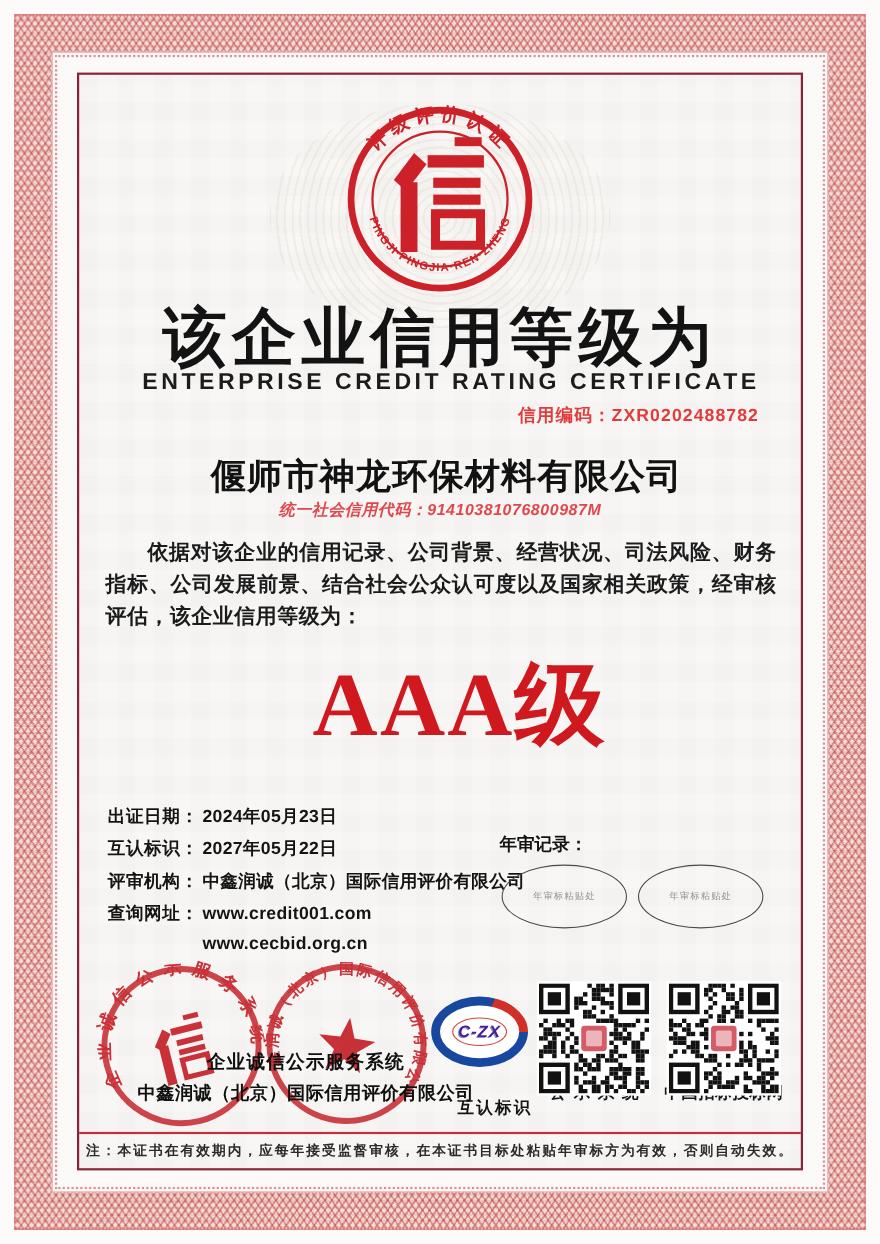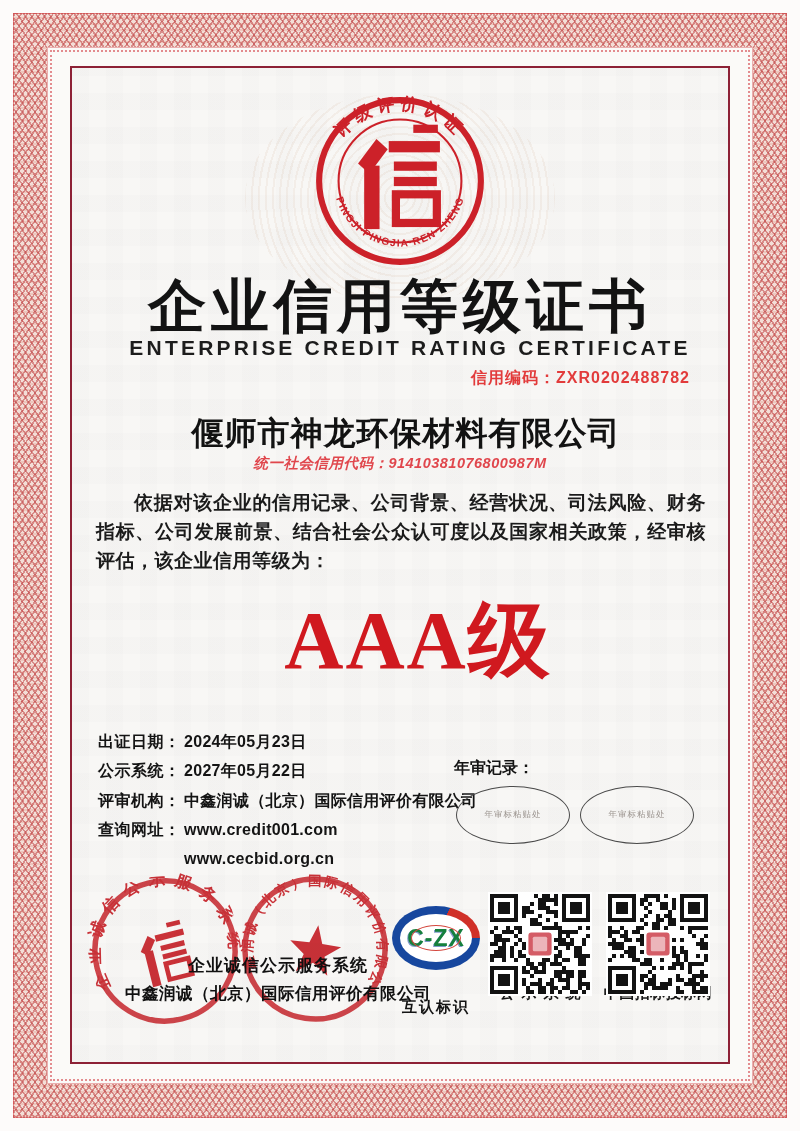--- a/index.html
+++ b/index.html
@@ -67,22 +67,22 @@
   .seal-left { left:18px; top:808px; transform:rotate(-14deg); }
   .seal-right { left:168px; top:806px; transform:rotate(8deg); }
   .org-lines { position:absolute; left:0px; top:886px; width:412px; text-align:center; z-index:6; color:#101010; }
   .org-line1 { font-size:17px; font-weight:900; letter-spacing:1px; }
   .org-line2 { font-size:16.5px; font-weight:900; margin-top:6px; letter-spacing:.5px; }
 
   .czx { position:absolute; left:320px; top:838px; width:88px; height:64px; border-radius:50%;
          background:conic-gradient(from 150deg, #17479e 0 235deg, #d03028 235deg 300deg, #17479e 300deg 360deg); z-index:4; }
   .czx-inner { position:absolute; inset:8px; background:#fff; border-radius:50%; display:flex; align-items:center; justify-content:center; }
   .czx-ring { position:absolute; inset:11px; border:1.5px solid #d4483f; border-radius:50%; }
-  .czx-text { font-weight:900; font-size:23px; color:#15803d; text-shadow:-1px 1px 0 rgba(23,71,158,.55); letter-spacing:1px; }
-  .czx-label { position:absolute; left:316px; top:930px; width:96px; text-align:center; font-size:15px; font-weight:900; color:#141414; letter-spacing:2px; }
+  .czx-text { font-style:italic; font-weight:900; font-size:15px; color:#4c1d95; text-shadow:-1px 1px 0 rgba(23,71,158,.55); letter-spacing:1px; }
+  .czx-label { position:absolute; left:316px; top:930px; width:96px; text-align:right; font-size:15px; font-weight:900; color:#141414; letter-spacing:2px; }
 
   .qr { position:absolute; top:824px; width:104px; height:104px; background:#fff; padding:2px; z-index:4; }
   .qr1 { left:416px; } .qr2 { left:534px; }
   .qr-label { position:absolute; top:916px; text-align:center; font-size:15px; font-weight:900; color:#141414; }
   .qr1-label { left:408px; width:120px; letter-spacing:7px; text-indent:7px; }
   .qr2-label { left:526px; width:120px; letter-spacing:.5px; }
 
   
   .note-box { position:absolute; left:0; right:0; bottom:0; height:33px; border-top:2px solid #c2303c; display:flex; align-items:center; justify-content:center; }
   .note-text { font-size:12.5px; font-weight:700; color:#2a2a2a; letter-spacing:1.8px; white-space:nowrap; }
@@ -118,34 +118,34 @@
         <text font-size="17" font-weight="bold" fill="#cc2129" letter-spacing="5">
           <textPath href="#arcTop" startOffset="50%" text-anchor="middle">评级评价认证</textPath>
         </text>
         <text font-size="10" font-weight="bold" fill="#cc2129" letter-spacing="1.2">
           <textPath href="#arcBot" startOffset="50%" text-anchor="middle">PINGJI·PINGJIA·REN·ZHENG</textPath>
         </text>
         <use href="#xin-glyph"></use>
       </svg>
     </div>
 
-    <div class="title">企业信用等级证书</div>
+    <div class="title">该企业信用等级为</div>
     <div class="subtitle">ENTERPRISE CREDIT RATING CERTIFICATE</div>
     <div class="credit-code"><span>信用编码：</span><span>ZXR0202488782</span></div>
 
     <div class="company">偃师市神龙环保材料有限公司</div>
     <div class="uscc"><span>统一社会信用代码：</span><span>91410381076800987M</span></div>
 
     <div class="paragraph">依据对该企业的信用记录、公司背景、经营状况、司法风险、财务指标、公司发展前景、结合社会公众认可度以及国家相关政策，经审核评估，该企业信用等级为：</div>
 
     <div class="rating">AAA级</div>
 
     <div class="details">
       <div class="detail-row"><span class="detail-label">出证日期：</span><span class="detail-value">2024年05月23日</span></div>
-      <div class="detail-row"><span class="detail-label">公示系统：</span><span class="detail-value">2027年05月22日</span></div>
+      <div class="detail-row"><span class="detail-label">互认标识：</span><span class="detail-value">2027年05月22日</span></div>
       <div class="detail-row"><span class="detail-label">评审机构：</span><span class="detail-value">中鑫润诚（北京）国际信用评价有限公司</span></div>
       <div class="detail-row"><span class="detail-label">查询网址：</span><span class="detail-value">www.credit001.com</span></div>
       <div class="detail-row"><span class="detail-label"></span><span class="detail-value">www.cecbid.org.cn</span></div>
     </div>
 
     <div class="annual-label">年审记录：</div>
     <div class="sticker-oval o1">
         <span class="sticker-text">年审标粘贴处</span>
       </div>
     <div class="sticker-oval o2">
@@ -574,15 +574,18 @@
           <rect x="80" y="8" width="12" height="12" fill="#121212"></rect>
           <rect x="0" y="72" width="28" height="28" fill="#121212"></rect>
           <rect x="4" y="76" width="20" height="20" fill="#fff"></rect>
           <rect x="8" y="80" width="12" height="12" fill="#121212"></rect>
           <rect x="38.4" y="38.4" width="23.2" height="23.2" rx="3" fill="#cf4a55" opacity=".9"></rect>
           <rect x="42.8" y="42.8" width="14.4" height="14.4" rx="1.5" fill="#fff" opacity=".55"></rect>
         </svg></div>
     <div class="qr-label qr1-label">公示系统</div>
     <div class="qr-label qr2-label">中国招标投标网</div>
 
+    <div class="note-box">
+      <span class="note-text">注：本证书在有效期内，应每年接受监督审核，在本证书目标处粘贴年审标方为有效，否则自动失效。</span>
+    </div>
 
   </div>
 </div>
 
 </body></html>

